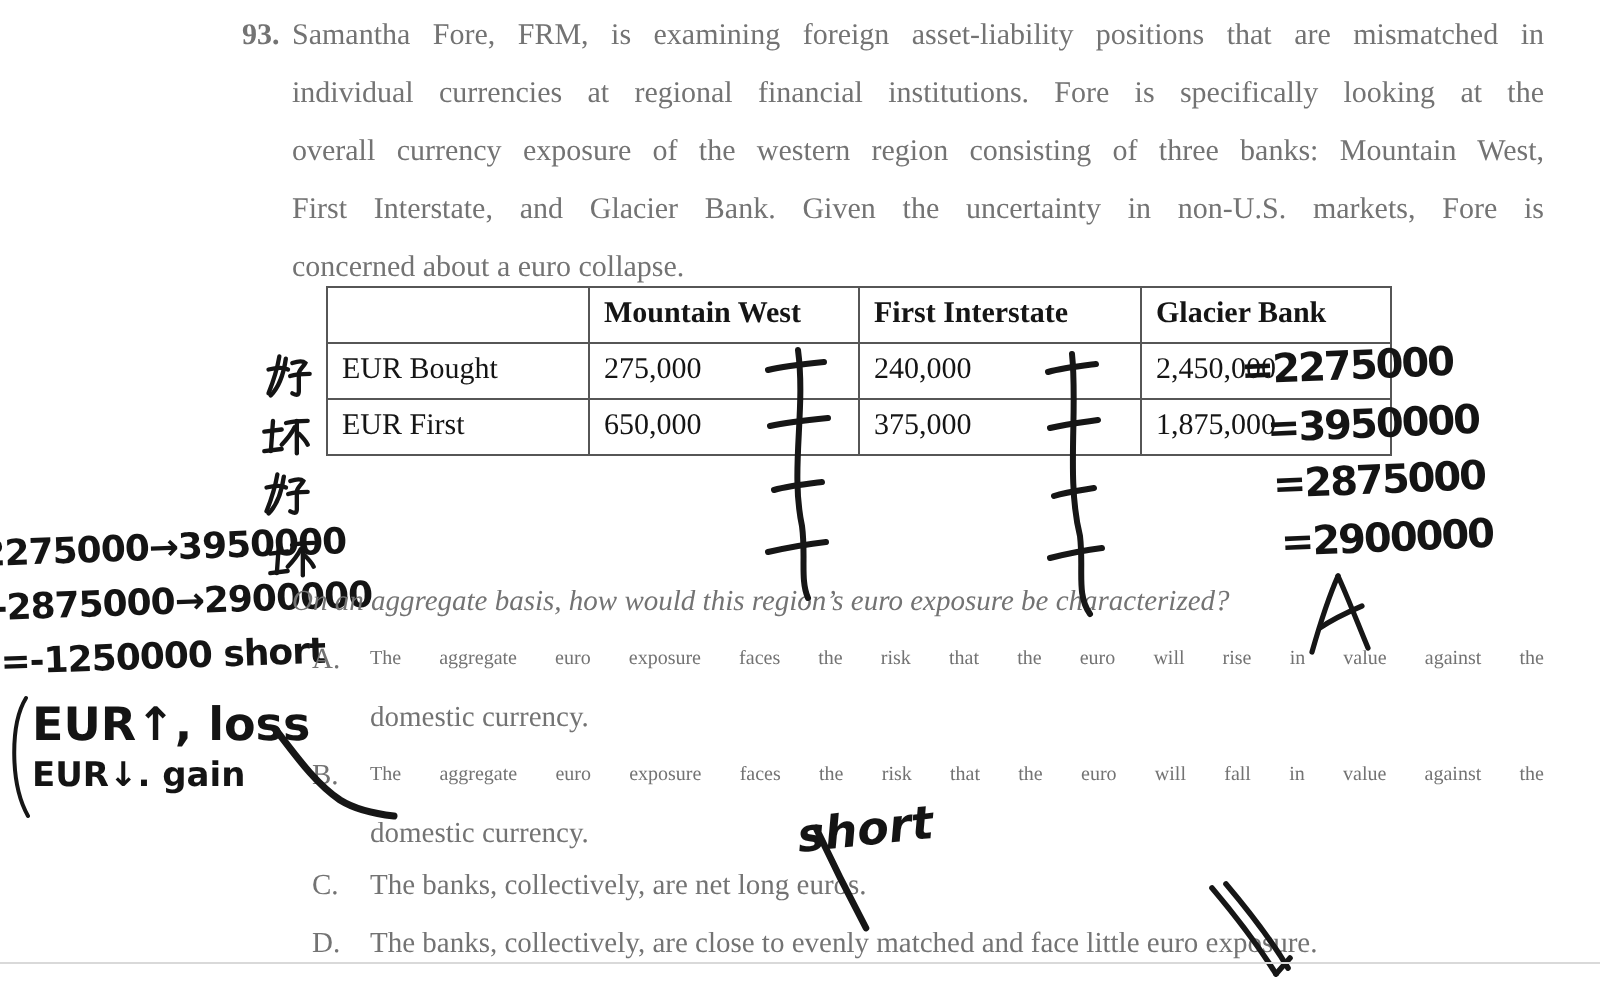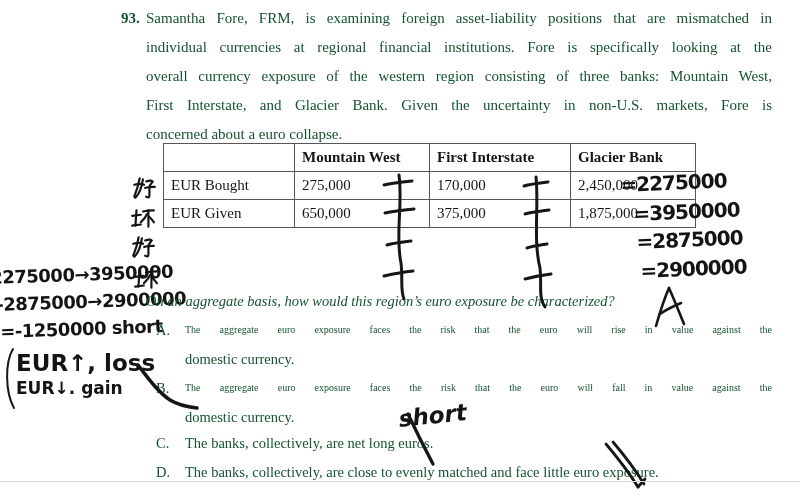--- a/index.html
+++ b/index.html
@@ -1,20 +1,20 @@
 <!DOCTYPE html>
 <html><head>
 <meta charset="utf-8">
 <style>
   html,body{margin:0;padding:0;}
   body{width:800px;height:503px;background:#ffffff;position:relative;overflow:hidden;
        font-family:"Liberation Serif",serif;}
   .abs{position:absolute;}
   .serif-line{position:absolute;font-family:"Liberation Serif",serif;font-size:15px;
-              color:#14532d;white-space:nowrap;line-height:20px;}
+              color:#737373;white-space:nowrap;line-height:20px;}
   .bold{font-weight:bold;}
   .just{white-space:normal;width:626px;text-align:justify;text-align-last:justify;}
   .opt{font-size:14.5px;}
   .opt-just{white-space:normal;width:587px;text-align:justify;text-align-last:justify;font-size:10px;}
   .hw{position:absolute;font-family:"DejaVu Sans",sans-serif;font-weight:600;color:#141414;
       white-space:nowrap;line-height:1;}
   .hw-num{font-size:18px;letter-spacing:-0.5px;transform:rotate(-2deg);transform-origin:left top;}
   .hw-sum{font-size:20px;letter-spacing:-1px;transform:rotate(-2.5deg);transform-origin:left top;}
   .hw-short{font-size:23px;font-style:italic;transform:rotate(-6deg);transform-origin:left bottom;}
   table.exposure{position:absolute;left:163px;top:143px;border-collapse:collapse;
@@ -66,25 +66,25 @@
   <tbody>
       <tr>
     <th></th>
     <th>Mountain West</th>
     <th>First Interstate</th>
     <th>Glacier Bank</th>
   </tr>
   <tr>
     <td>EUR Bought</td>
     <td>275,000</td>
-    <td>170,000</td>
+    <td>240,000</td>
     <td>2,450,000</td>
   </tr>
   <tr>
-    <td>EUR Given</td>
+    <td>EUR First</td>
     <td>650,000</td>
     <td>375,000</td>
     <td>1,875,000</td>
   </tr>
 </tbody>
   </table>
 
 <span class="hw hw-sum" style="left:620px;top:175px;">=2275000</span>
 <span class="hw hw-sum" style="left:633px;top:204px;">=3950000</span>
 <span class="hw hw-sum" style="left:636px;top:232px;">=2875000</span>

